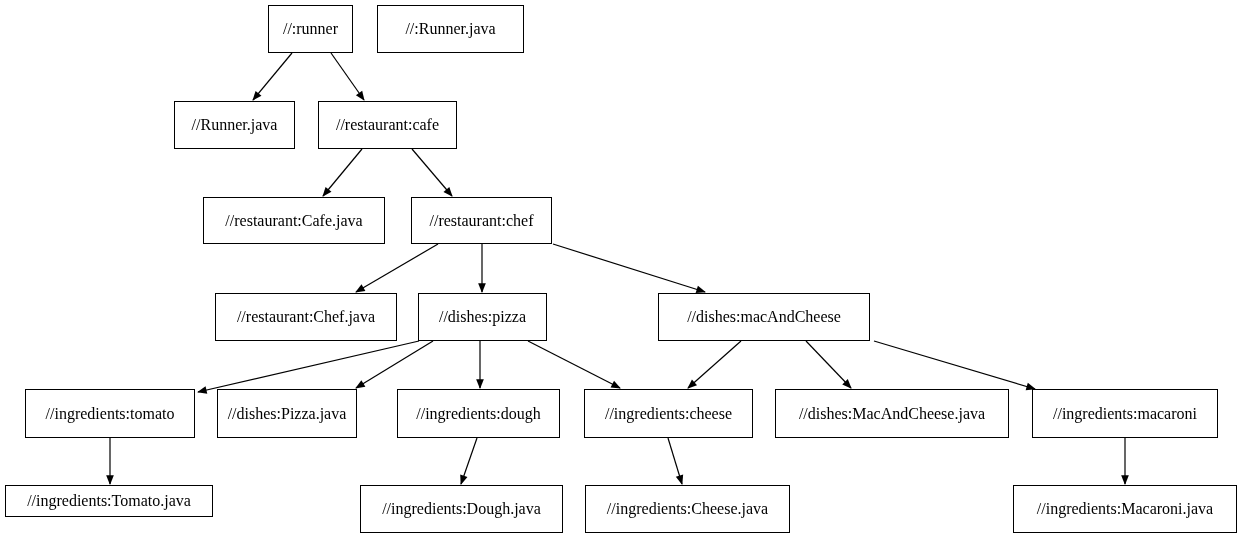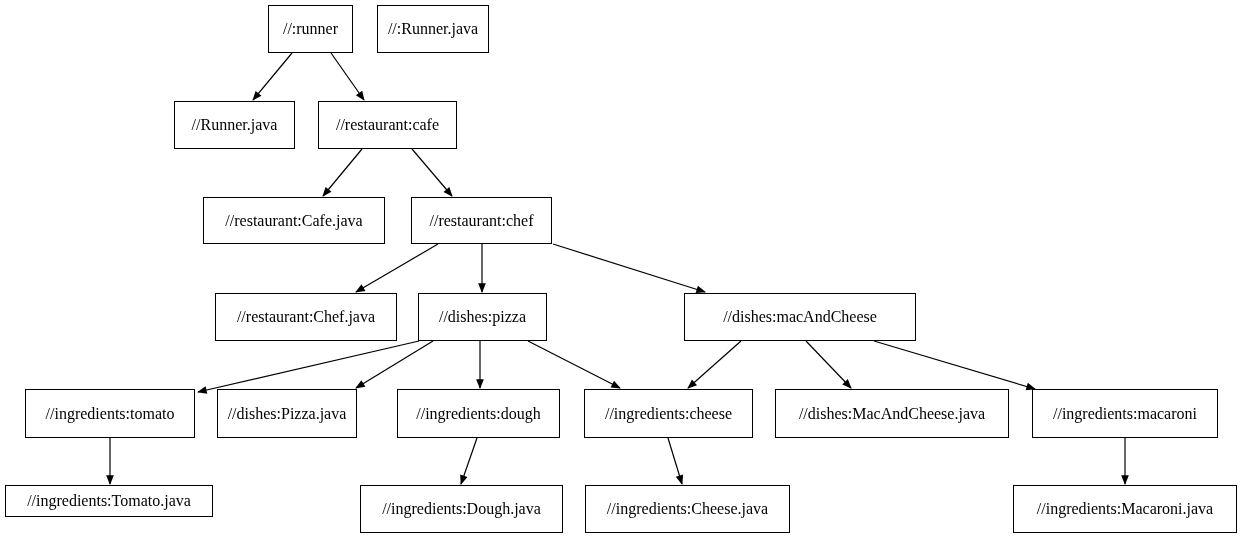--- a/index.html
+++ b/index.html
@@ -66,28 +66,28 @@
         <line x1="806" y1="341" x2="851" y2="388" stroke="#000000" marker-end="url(#arrowhead)"></line>
         <line x1="874" y1="341" x2="1035" y2="389" stroke="#000000" marker-end="url(#arrowhead)"></line>
         <line x1="110" y1="438" x2="110" y2="484" stroke="#000000" marker-end="url(#arrowhead)"></line>
         <line x1="477" y1="438" x2="461" y2="484" stroke="#000000" marker-end="url(#arrowhead)"></line>
         <line x1="668" y1="438" x2="682" y2="484" stroke="#000000" marker-end="url(#arrowhead)"></line>
         <line x1="1125" y1="438" x2="1125" y2="484" stroke="#000000" marker-end="url(#arrowhead)"></line>
       </g>
   </svg>
   <div>
       <div class="node" style="left: 268px; top: 5px; width: 85px; height: 48px; background: rgb(255, 255, 255); border-color: rgb(0, 0, 0); color: rgb(0, 0, 0);">//:runner</div>
-      <div class="node" style="left: 377px; top: 5px; width: 112px; height: 48px; background: rgb(255, 255, 255); border-color: rgb(0, 0, 0); color: rgb(0, 0, 0);">//:Runner.java</div>
+      <div class="node" style="left: 377px; top: 5px; width: 147px; height: 48px; background: rgb(255, 255, 255); border-color: rgb(0, 0, 0); color: rgb(0, 0, 0);">//:Runner.java</div>
       <div class="node" style="left: 174px; top: 101px; width: 121px; height: 48px; background: rgb(255, 255, 255); border-color: rgb(0, 0, 0); color: rgb(0, 0, 0);">//Runner.java</div>
       <div class="node" style="left: 318px; top: 101px; width: 139px; height: 48px; background: rgb(255, 255, 255); border-color: rgb(0, 0, 0); color: rgb(0, 0, 0);">//restaurant:cafe</div>
       <div class="node" style="left: 203px; top: 197px; width: 182px; height: 47px; background: rgb(255, 255, 255); border-color: rgb(0, 0, 0); color: rgb(0, 0, 0);">//restaurant:Cafe.java</div>
       <div class="node" style="left: 411px; top: 197px; width: 141px; height: 47px; background: rgb(255, 255, 255); border-color: rgb(0, 0, 0); color: rgb(0, 0, 0);">//restaurant:chef</div>
       <div class="node" style="left: 215px; top: 293px; width: 182px; height: 48px; background: rgb(255, 255, 255); border-color: rgb(0, 0, 0); color: rgb(0, 0, 0);">//restaurant:Chef.java</div>
       <div class="node" style="left: 418px; top: 293px; width: 129px; height: 48px; background: rgb(255, 255, 255); border-color: rgb(0, 0, 0); color: rgb(0, 0, 0);">//dishes:pizza</div>
-      <div class="node" style="left: 684px; top: 293px; width: 232px; height: 48px; background: rgb(255, 255, 255); border-color: rgb(0, 0, 0); color: rgb(0, 0, 0);">//dishes:macAndCheese</div>
+      <div class="node" style="left: 658px; top: 293px; width: 212px; height: 48px; background: rgb(255, 255, 255); border-color: rgb(0, 0, 0); color: rgb(0, 0, 0);">//dishes:macAndCheese</div>
       <div class="node" style="left: 25px; top: 389px; width: 170px; height: 49px; background: rgb(255, 255, 255); border-color: rgb(0, 0, 0); color: rgb(0, 0, 0);">//ingredients:tomato</div>
       <div class="node" style="left: 217px; top: 389px; width: 140px; height: 49px; background: rgb(255, 255, 255); border-color: rgb(0, 0, 0); color: rgb(0, 0, 0); text-align: center;">//dishes:Pizza.java</div>
       <div class="node" style="left: 397px; top: 389px; width: 163px; height: 49px; background: rgb(255, 255, 255); border-color: rgb(0, 0, 0); color: rgb(0, 0, 0);">//ingredients:dough</div>
       <div class="node" style="left: 584px; top: 389px; width: 169px; height: 49px; background: rgb(255, 255, 255); border-color: rgb(0, 0, 0); color: rgb(0, 0, 0);">//ingredients:cheese</div>
       <div class="node" style="left: 775px; top: 389px; width: 234px; height: 49px; background: rgb(255, 255, 255); border-color: rgb(0, 0, 0); color: rgb(0, 0, 0);">//dishes:MacAndCheese.java</div>
       <div class="node" style="left: 1032px; top: 389px; width: 186px; height: 49px; background: rgb(255, 255, 255); border-color: rgb(0, 0, 0); color: rgb(0, 0, 0);">//ingredients:macaroni</div>
       <div class="node" style="left: 5px; top: 485px; width: 208px; height: 32px; background: rgb(255, 255, 255); border-color: rgb(0, 0, 0); color: rgb(0, 0, 0);">//ingredients:Tomato.java</div>
       <div class="node" style="left: 360px; top: 485px; width: 203px; height: 48px; background: rgb(255, 255, 255); border-color: rgb(0, 0, 0); color: rgb(0, 0, 0);">//ingredients:Dough.java</div>
       <div class="node" style="left: 585px; top: 485px; width: 205px; height: 48px; background: rgb(255, 255, 255); border-color: rgb(0, 0, 0); color: rgb(0, 0, 0);">//ingredients:Cheese.java</div>
       <div class="node" style="left: 1013px; top: 485px; width: 224px; height: 48px; background: rgb(255, 255, 255); border-color: rgb(0, 0, 0); color: rgb(0, 0, 0);">//ingredients:Macaroni.java</div>

